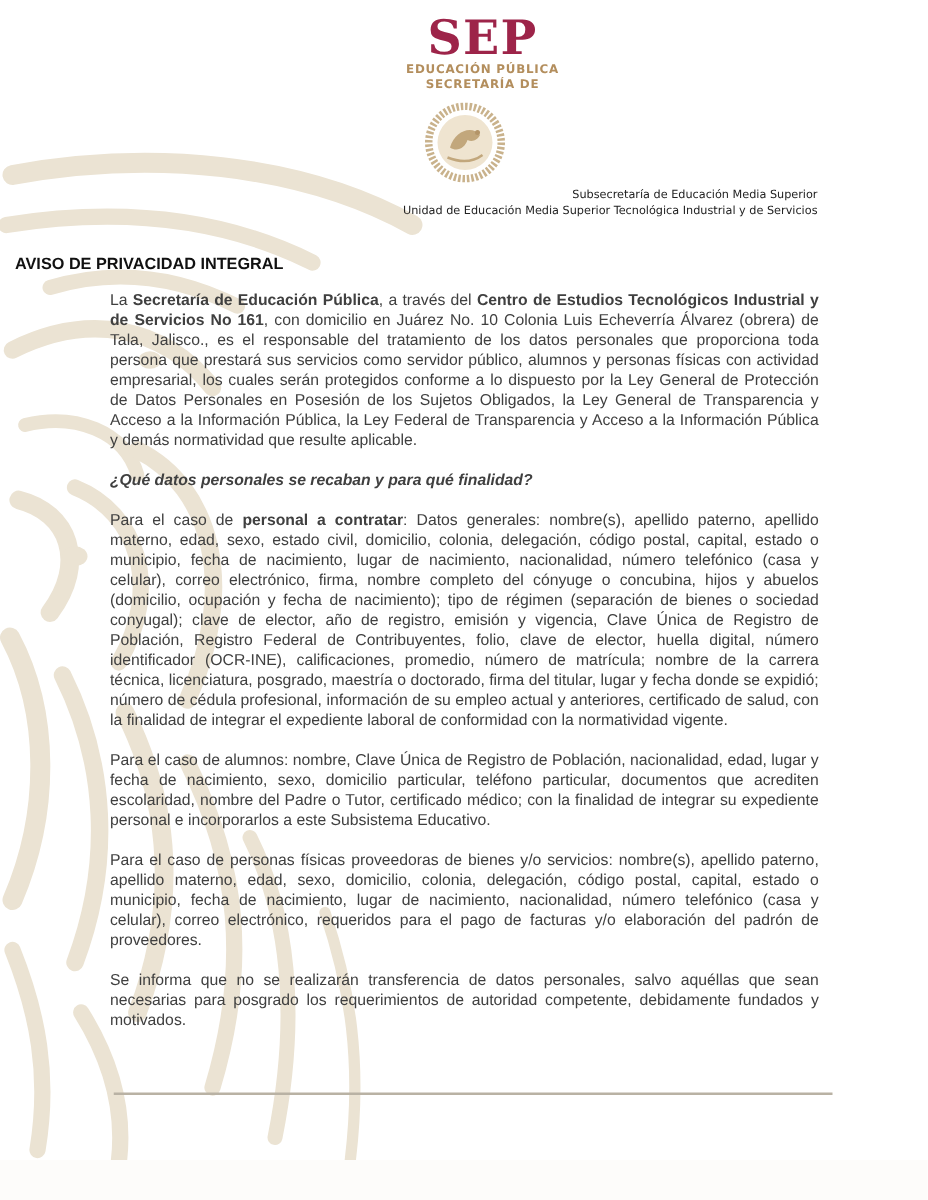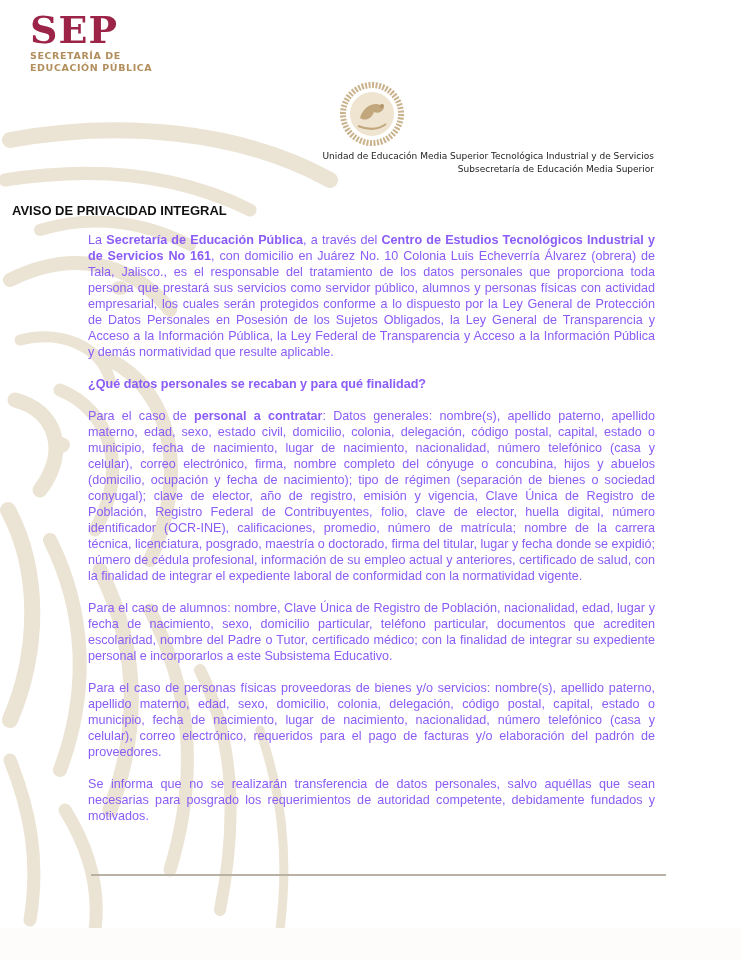--- a/index.html
+++ b/index.html
@@ -14,21 +14,21 @@
     }
     .page-bottom {
       position: absolute; left: 0; top: 928px; width: 742px; height: 32px;
       background: #fdfcfa;
     }
     .watermark {
       position: absolute; left: 0; top: 110px; width: 340px; height: 820px;
       pointer-events: none;
     }
     .logo-block {
-      position: absolute; left: 0; width: 742px; top: 10px; 
+      position: absolute; left: 0; width: 742px; top: 10px; text-align: center;
     }
     .sep-word {
       font-family: "DejaVu Serif", "Liberation Serif", serif;
       font-weight: bold; font-size: 38px; letter-spacing: 1px;
       color: #9d2449; line-height: 40px; margin-left: 30px;
     }
     .sep-sub {
       font-family: "DejaVu Sans", sans-serif; font-weight: bold;
       font-size: 9.5px; color: #b38e5d; letter-spacing: 0.6px; line-height: 12px;
       margin-left: 30px;
@@ -39,26 +39,26 @@
     .header-right {
       position: absolute; right: 88px; top: 150px; text-align: right;
       font-family: "DejaVu Sans", sans-serif; font-size: 9px; color: #222; line-height: 13px;
     }
     .doc-title {
       position: absolute; left: 0; width: 742px; top: 203px; 
       font-weight: bold; font-size: 13px; color: #111; padding-left: 12px;
     }
     .content {
       position: absolute; left: 88px; width: 567px; top: 232px;
-      font-size: 12.6px; line-height: 16px; text-align: justify; color: #8b5cf6;
+      font-size: 12.6px; line-height: 16px; text-align: justify; color: #404040;
     }
     .content p { margin: 0 0 16px 0; }
     .content b { font-weight: bold; }
     .content h2 {
-      font-size: 12.6px; font-weight: bold; margin: 0 0 16px 0; line-height: 16px;
+      font-size: 12.6px; font-weight: bold; margin: 0 0 16px 0; line-height: 16px; font-style: italic;
     }
     .content h3 {
       font-size: 12.6px; font-weight: bold; margin: 0; line-height: 16px;
     }
     .footer-rule {
       position: absolute; left: 91px; top: 874px; width: 575px; height: 2px;
       background: #b9b2a4;
     }
   </style>
 </head>
@@ -86,35 +86,35 @@
       <path d="M260 620 C 280 680, 290 740, 280 820" stroke-width="9"></path>
     </g>
     <g fill="#ebe3d3">
       <ellipse cx="60" cy="335" rx="10" ry="8"></ellipse>
       <ellipse cx="120" cy="178" rx="9" ry="7"></ellipse>
     </g>
   </svg>
 
   <div class="logo-block">
     <div class="sep-word">SEP</div>
+    <div class="sep-sub">EDUCACIÓN PÚBLICA</div>
     <div class="sep-sub">SECRETARÍA DE</div>
-    <div class="sep-sub">EDUCACIÓN PÚBLICA</div>
   </div>
 
   <svg class="seal" viewBox="0 0 68 64">
     <circle cx="34" cy="32" r="29" fill="none" stroke="#c9b28c" stroke-width="6" stroke-dasharray="2 1.5"></circle>
     <circle cx="34" cy="32" r="22" fill="#efe4d0"></circle>
     <path d="M22 36 C 26 22, 40 18, 46 26 C 44 30, 40 32, 36 30 C 34 36, 28 40, 22 36 Z" fill="#c2a77c"></path>
     <path d="M20 44 C 30 48, 40 48, 48 42" stroke="#c2a77c" stroke-width="2" fill="none"></path>
     <circle cx="44" cy="24" r="2" fill="#b39468"></circle>
   </svg>
 
   <div class="header-right">
+    <div>Subsecretaría de Educación Media Superior</div>
     <div>Unidad de Educación Media Superior Tecnológica Industrial y de Servicios</div>
-    <div>Subsecretaría de Educación Media Superior</div>
   </div>
 
   <div class="doc-title">AVISO DE PRIVACIDAD INTEGRAL</div>
 
   <div class="content">
     <p><span>La </span><b>Secretaría de Educación Pública</b><span>, a través del </span><b>Centro de Estudios Tecnológicos Industrial y de Servicios No 161</b><span>, con domicilio en Juárez No. 10 Colonia Luis Echeverría Álvarez  (obrera) de Tala, Jalisco., es el responsable del tratamiento de los datos personales que proporciona toda persona que prestará sus servicios como servidor público, alumnos y personas físicas con actividad empresarial, los cuales serán protegidos conforme a lo dispuesto por la Ley General de Protección de Datos Personales en Posesión de los Sujetos Obligados, la Ley General de Transparencia y Acceso a la Información Pública, la Ley Federal de Transparencia y Acceso a la Información Pública y demás normatividad que resulte aplicable.</span></p>
 
     <h2>¿Qué datos personales se recaban y para qué finalidad?</h2>
 
     <p><span>Para el caso de </span><b>personal a contratar</b><span>: Datos generales: nombre(s), apellido paterno, apellido materno, edad, sexo, estado civil, domicilio, colonia, delegación, código postal, capital, estado o municipio, fecha de nacimiento, lugar de nacimiento, nacionalidad, número telefónico (casa y celular), correo electrónico, firma, nombre completo del cónyuge o concubina, hijos y abuelos (domicilio, ocupación y fecha de nacimiento); tipo de régimen (separación de bienes o sociedad conyugal); clave de elector, año de registro, emisión y vigencia, Clave Única de Registro de Población, Registro Federal de Contribuyentes, folio, clave de elector, huella digital, número identificador (OCR-INE), calificaciones, promedio, número de matrícula; nombre de la carrera técnica, licenciatura, posgrado, maestría o doctorado, firma del titular, lugar y fecha donde se expidió; número de cédula profesional, información de su empleo actual y anteriores, certificado de salud, con la finalidad de integrar el expediente laboral de conformidad con la normatividad vigente.</span></p>

